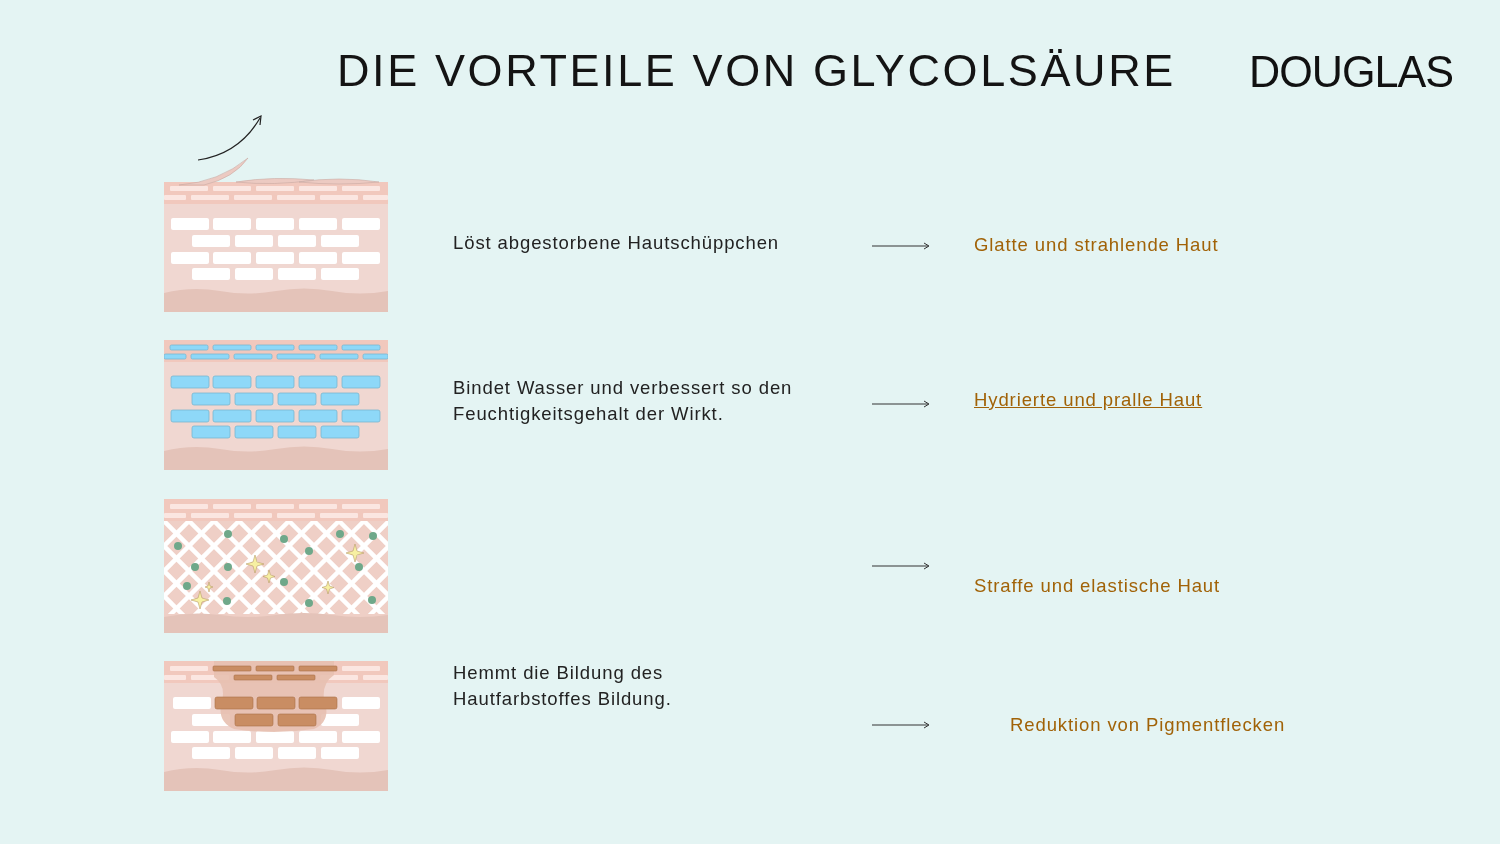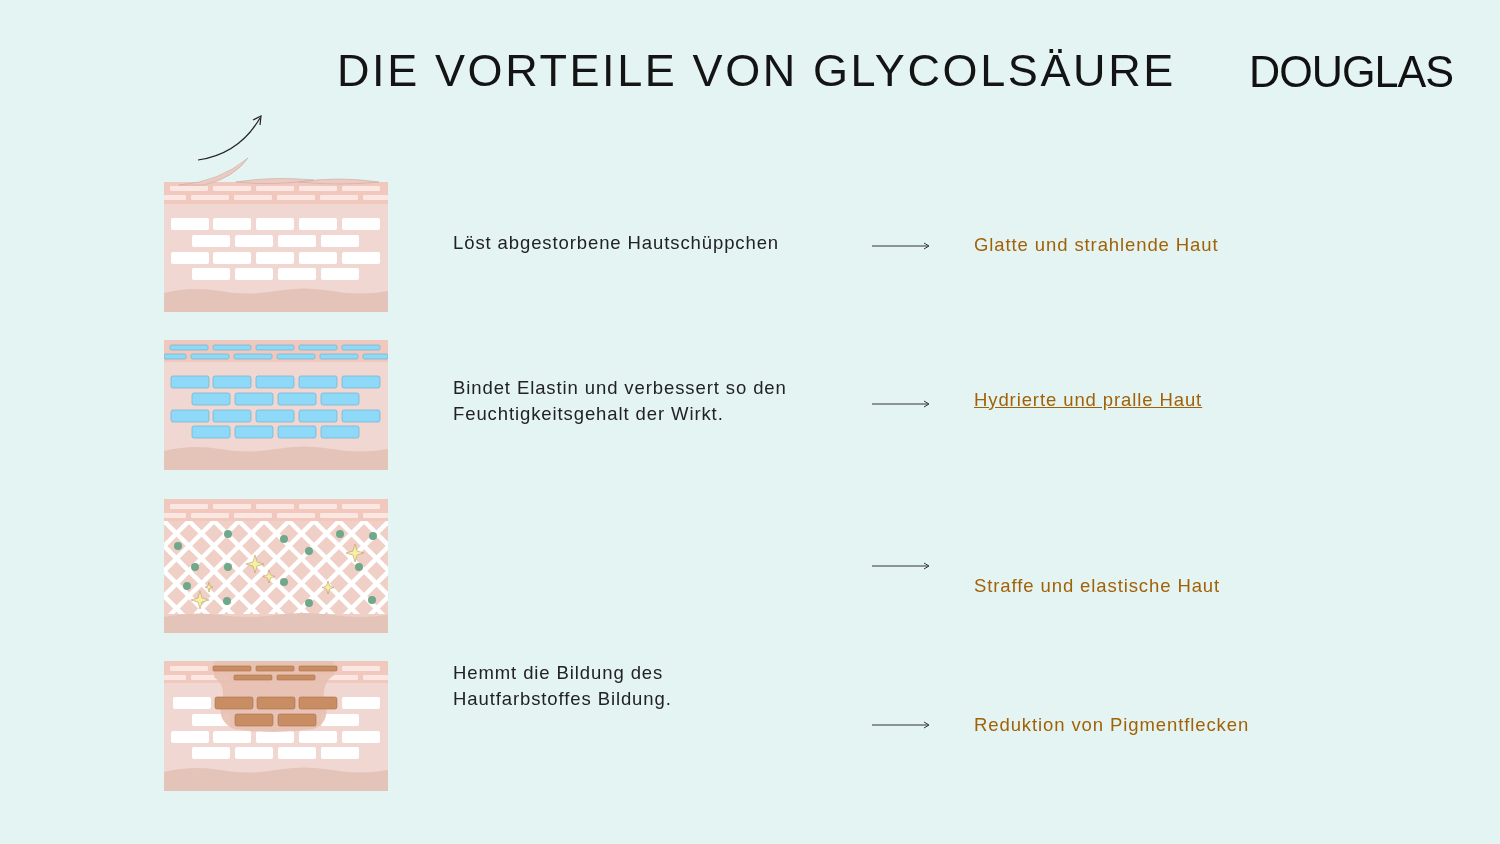--- a/index.html
+++ b/index.html
@@ -131,21 +131,21 @@
       <rect x="135" y="70" width="38" height="12" rx="2"></rect>
       <rect x="178" y="70" width="38" height="12" rx="2"></rect>
       <rect x="28" y="86" width="38" height="12" rx="2"></rect>
       <rect x="71" y="86" width="38" height="12" rx="2"></rect>
       <rect x="114" y="86" width="38" height="12" rx="2"></rect>
       <rect x="157" y="86" width="38" height="12" rx="2"></rect>
     </g>
     <path d="M0 111 Q28 104 56 109 T112 109 T168 109 T224 109 L224 130 L0 130 Z" fill="#e4c3b9"></path>
   </svg>
   <div class="desc" style="top:375px;">
-    <div>Bindet Elastin und verbessert so den</div>
+    <div>Bindet Wasser und verbessert so den</div>
     <div>Feuchtigkeitsgehalt der Wirkt.</div>
   </div>
   <svg class="arrow" style="top:399px;" viewBox="0 0 58 10">
     <line x1="0" y1="5" x2="56" y2="5" stroke="#333" stroke-width="1"></line>
     <path d="M52 2 L57 5 L52 8" fill="none" stroke="#333" stroke-width="1"></path>
   </svg>
   <div class="result" style="top:387px;text-decoration:underline;">Hydrierte und pralle Haut</div>
 </div>
 
 <div class="row" style="top:0;">
@@ -278,14 +278,14 @@
     <path d="M0 111 Q28 104 56 109 T112 109 T168 109 T224 109 L224 130 L0 130 Z" fill="#e4c3b9"></path>
   </svg>
   <div class="desc" style="top:660px;">
     <div>Hemmt die Bildung des</div>
     <div>Hautfarbstoffes Bildung.</div>
   </div>
   <svg class="arrow" style="top:720px;" viewBox="0 0 58 10">
     <line x1="0" y1="5" x2="56" y2="5" stroke="#333" stroke-width="1"></line>
     <path d="M52 2 L57 5 L52 8" fill="none" stroke="#333" stroke-width="1"></path>
   </svg>
-  <div class="result" style="top:712px;">Reduktion von Pigmentflecken</div>
+  <div class="result" style="top:712px;margin-left:36px;">Reduktion von Pigmentflecken</div>
 </div>
 
 </body></html>

